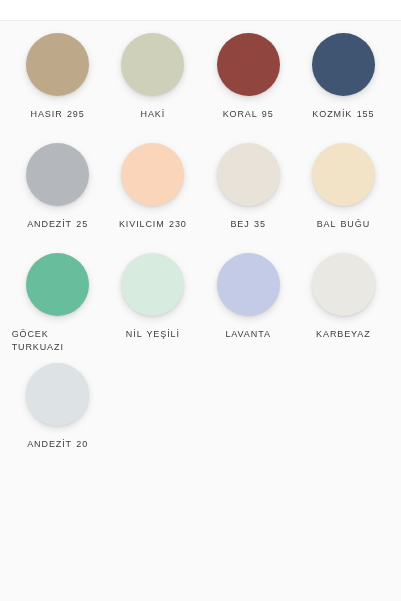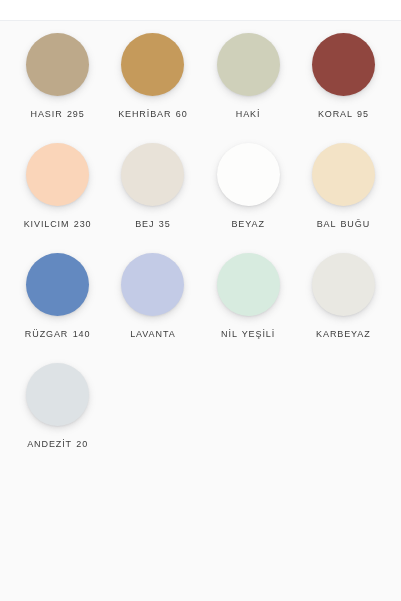--- a/index.html
+++ b/index.html
@@ -81,58 +81,58 @@
 <div id="page" style="background: rgb(255, 255, 255);">
 
   <div id="header-strip"></div>
 
   <div id="palette-grid" style="background: rgb(250, 250, 250);">
       <div class="swatch-cell">
         <div class="swatch-circle" style="background-color: rgb(189, 169, 138);"></div>
         <div class="swatch-label">HASIR 295</div>
       </div>
       <div class="swatch-cell">
-        <div class="swatch-circle" style="background-color: rgb(197, 154, 91);"></div>
-        <div class="swatch-label">KEHRİBAR 60</div>
-      </div>
-      <div class="swatch-cell">
         <div class="swatch-circle" style="background-color: rgb(207, 208, 186);"></div>
         <div class="swatch-label">HAKİ</div>
       </div>
       <div class="swatch-cell">
         <div class="swatch-circle" style="background-color: rgb(144, 70, 63);"></div>
         <div class="swatch-label">KORAL 95</div>
+      </div>
+      <div class="swatch-cell">
+        <div class="swatch-circle" style="background-color: rgb(63, 85, 113);"></div>
+        <div class="swatch-label">KOZMİK 155</div>
+      </div>
+      <div class="swatch-cell">
+        <div class="swatch-circle" style="background-color: rgb(180, 184, 189);"></div>
+        <div class="swatch-label">ANDEZİT 25</div>
       </div>
       <div class="swatch-cell">
         <div class="swatch-circle" style="background-color: rgb(250, 213, 185);"></div>
         <div class="swatch-label">KIVILCIM 230</div>
       </div>
       <div class="swatch-cell">
         <div class="swatch-circle" style="background-color: rgb(232, 226, 216);"></div>
         <div class="swatch-label">BEJ 35</div>
       </div>
       <div class="swatch-cell">
-        <div class="swatch-circle" style="background-color: rgb(253, 253, 252);"></div>
-        <div class="swatch-label">BEYAZ</div>
-      </div>
-      <div class="swatch-cell">
         <div class="swatch-circle" style="background-color: rgb(243, 227, 198);"></div>
         <div class="swatch-label">BAL BUĞU</div>
       </div>
       <div class="swatch-cell">
-        <div class="swatch-circle" style="background-color: rgb(99, 137, 192);"></div>
-        <div class="swatch-label">RÜZGAR 140</div>
+        <div class="swatch-circle" style="background-color: rgb(104, 189, 156);"></div>
+        <div class="swatch-label">GÖCEK TURKUAZI</div>
+      </div>
+      <div class="swatch-cell">
+        <div class="swatch-circle" style="background-color: rgb(215, 235, 223);"></div>
+        <div class="swatch-label">NİL YEŞİLİ</div>
       </div>
       <div class="swatch-cell">
         <div class="swatch-circle" style="background-color: rgb(195, 203, 230);"></div>
         <div class="swatch-label">LAVANTA</div>
-      </div>
-      <div class="swatch-cell">
-        <div class="swatch-circle" style="background-color: rgb(215, 235, 223);"></div>
-        <div class="swatch-label">NİL YEŞİLİ</div>
       </div>
       <div class="swatch-cell">
         <div class="swatch-circle" style="background-color: rgb(233, 232, 226);"></div>
         <div class="swatch-label">KARBEYAZ</div>
       </div>
       <div class="swatch-cell">
         <div class="swatch-circle" style="background-color: rgb(221, 226, 229);"></div>
         <div class="swatch-label">ANDEZİT 20</div>
       </div>
     </div>

